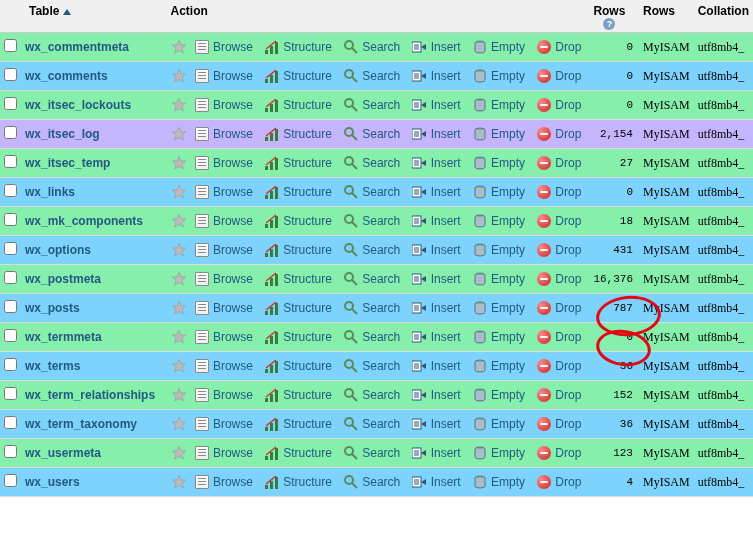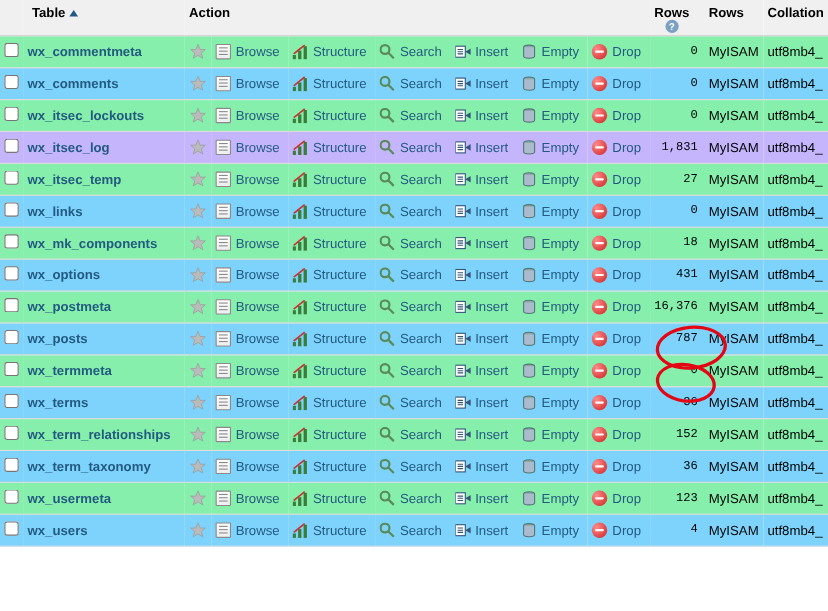--- a/index.html
+++ b/index.html
@@ -58,21 +58,21 @@
   td.chk { width:18px; text-align:center; }
   td.chk input { margin:0; }
   td.tblname { width:160px; }
   td.tblname a { color:#235a81; text-decoration:none; font-weight:bold; }
   td.fav { width:20px; text-align:center; }
   .star-icon { fill:#bbb; stroke:#999; stroke-width:1; }
   .act a { color:#235a81; text-decoration:none; margin-right:4px; }
   .act { white-space:nowrap; }
   .act .ico { display:inline-block; vertical-align:middle; margin-right:1px; }
   td.rows { text-align:right; font-family: "Courier New", monospace; font-size:11px; padding-right:6px; }
-  td.type, td.coll { text-align:left; }
+  td.type, td.coll { text-align:left;font-family:Liberation Serif, serif; }
   
   .i-browse { width:14px;height:14px;display:inline-block;border:1px solid #8a8a8a;background:linear-gradient(#fff,#eee);border-radius:1px;position:relative;}
   .i-browse::before{content:"";position:absolute;left:2px;top:2px;right:2px;height:1px;background:#8a8a8a;box-shadow:0 3px 0 #8a8a8a,0 6px 0 #8a8a8a;}
   .i-struct svg, .i-empty svg { display:block; }
   .i-search svg, .i-insert svg, .i-drop svg, .i-fav svg { display:block; }
   .circle-red{ width:14px;height:14px;border-radius:50%;background:radial-gradient(circle at 30% 30%,#ff8a8a,#d02020);display:inline-block;position:relative;}
   .circle-red::before{content:"";position:absolute;left:3px;right:3px;top:6px;height:2px;background:#fff;border-radius:1px;}
   
   .anno {
     position:absolute;
@@ -360,21 +360,21 @@
               <ellipse cx="7" cy="3" rx="5" ry="2" fill="#8aa" stroke="#577"></ellipse>
               <path d="M2 3 L2 11 A5 2 0 0 0 12 11 L12 3" fill="#abc" stroke="#577"></path>
             </svg>
       </span>
       <a>Empty</a>
     </td>
     <td class="act">
       <span class="ico circle-red"></span>
       <a>Drop</a>
     </td>
-    <td class="rows">1,831</td>
+    <td class="rows">2,154</td>
     <td class="type">MyISAM</td>
     <td class="coll">utf8mb4_</td>
   </tr>
       <tr class="even">
     <td class="chk">
       <input type="checkbox" style="">
     </td>
     <td class="tblname">
       <a>wx_itsec_temp</a>
     </td>

